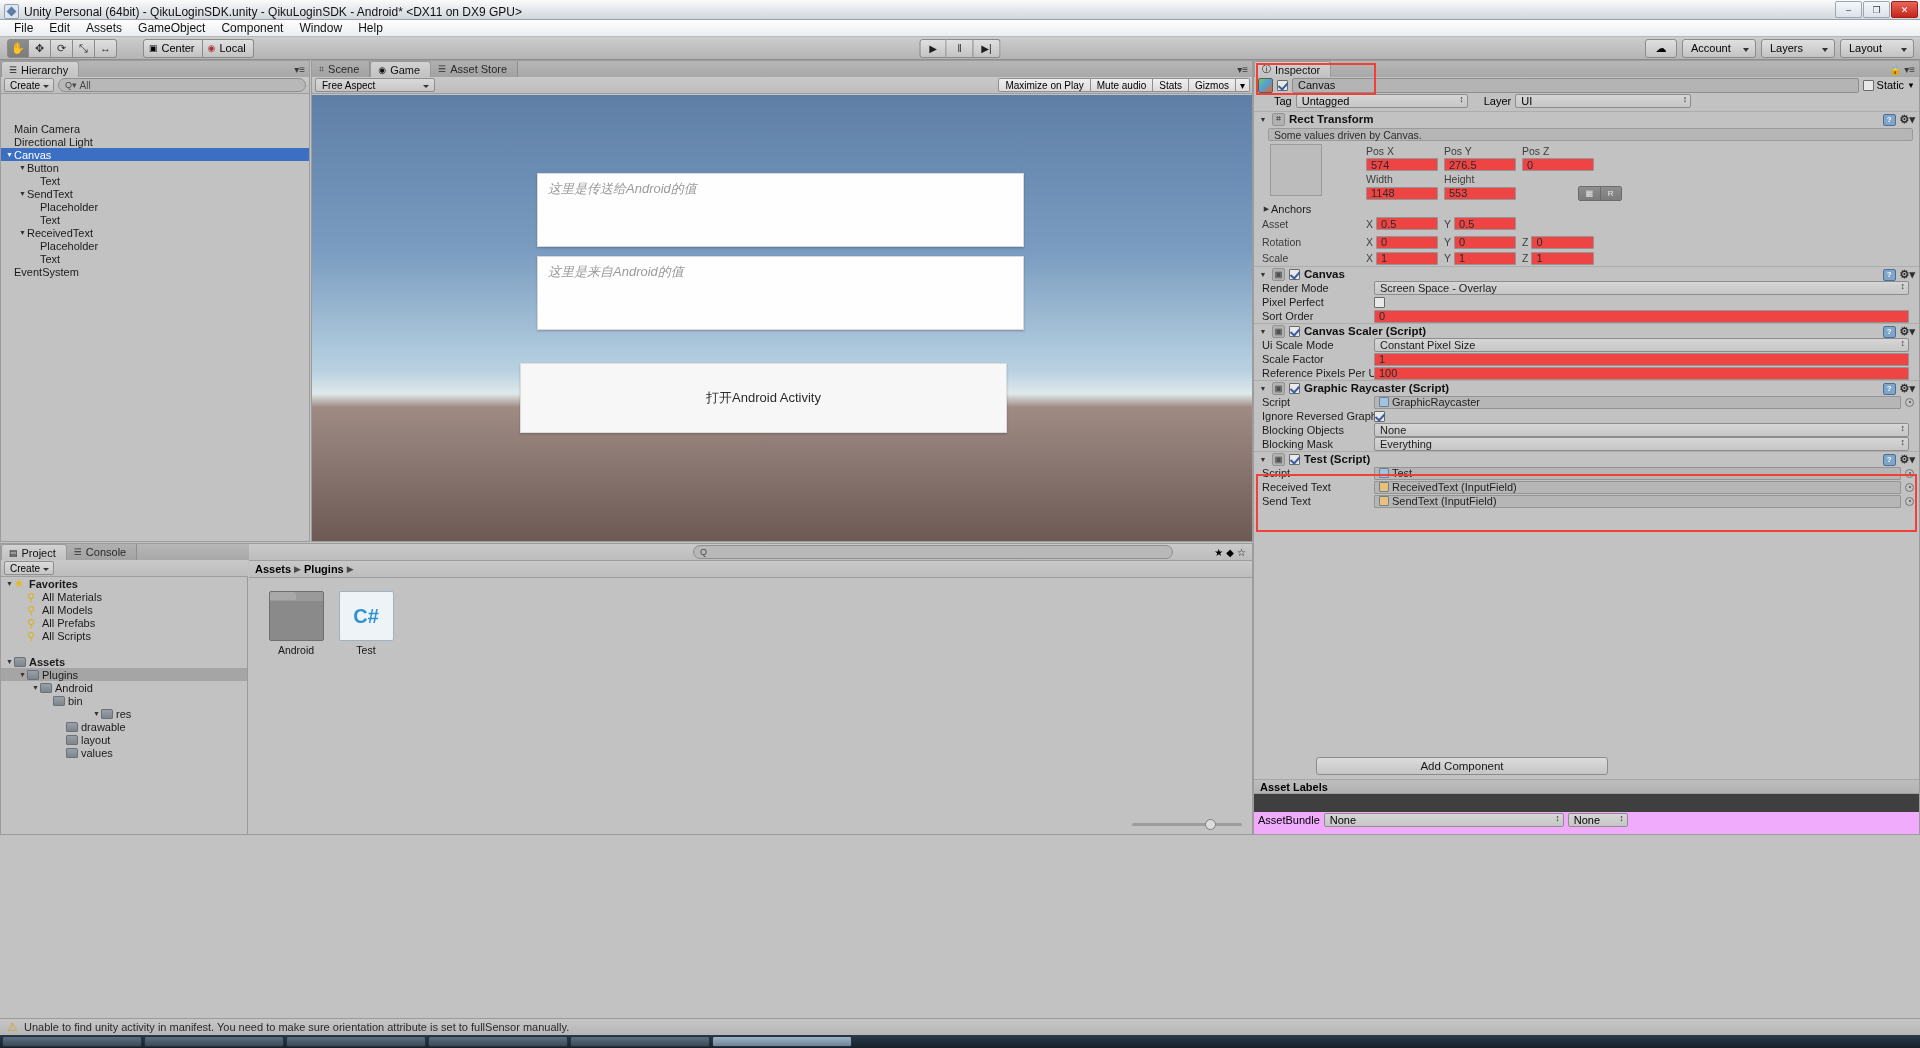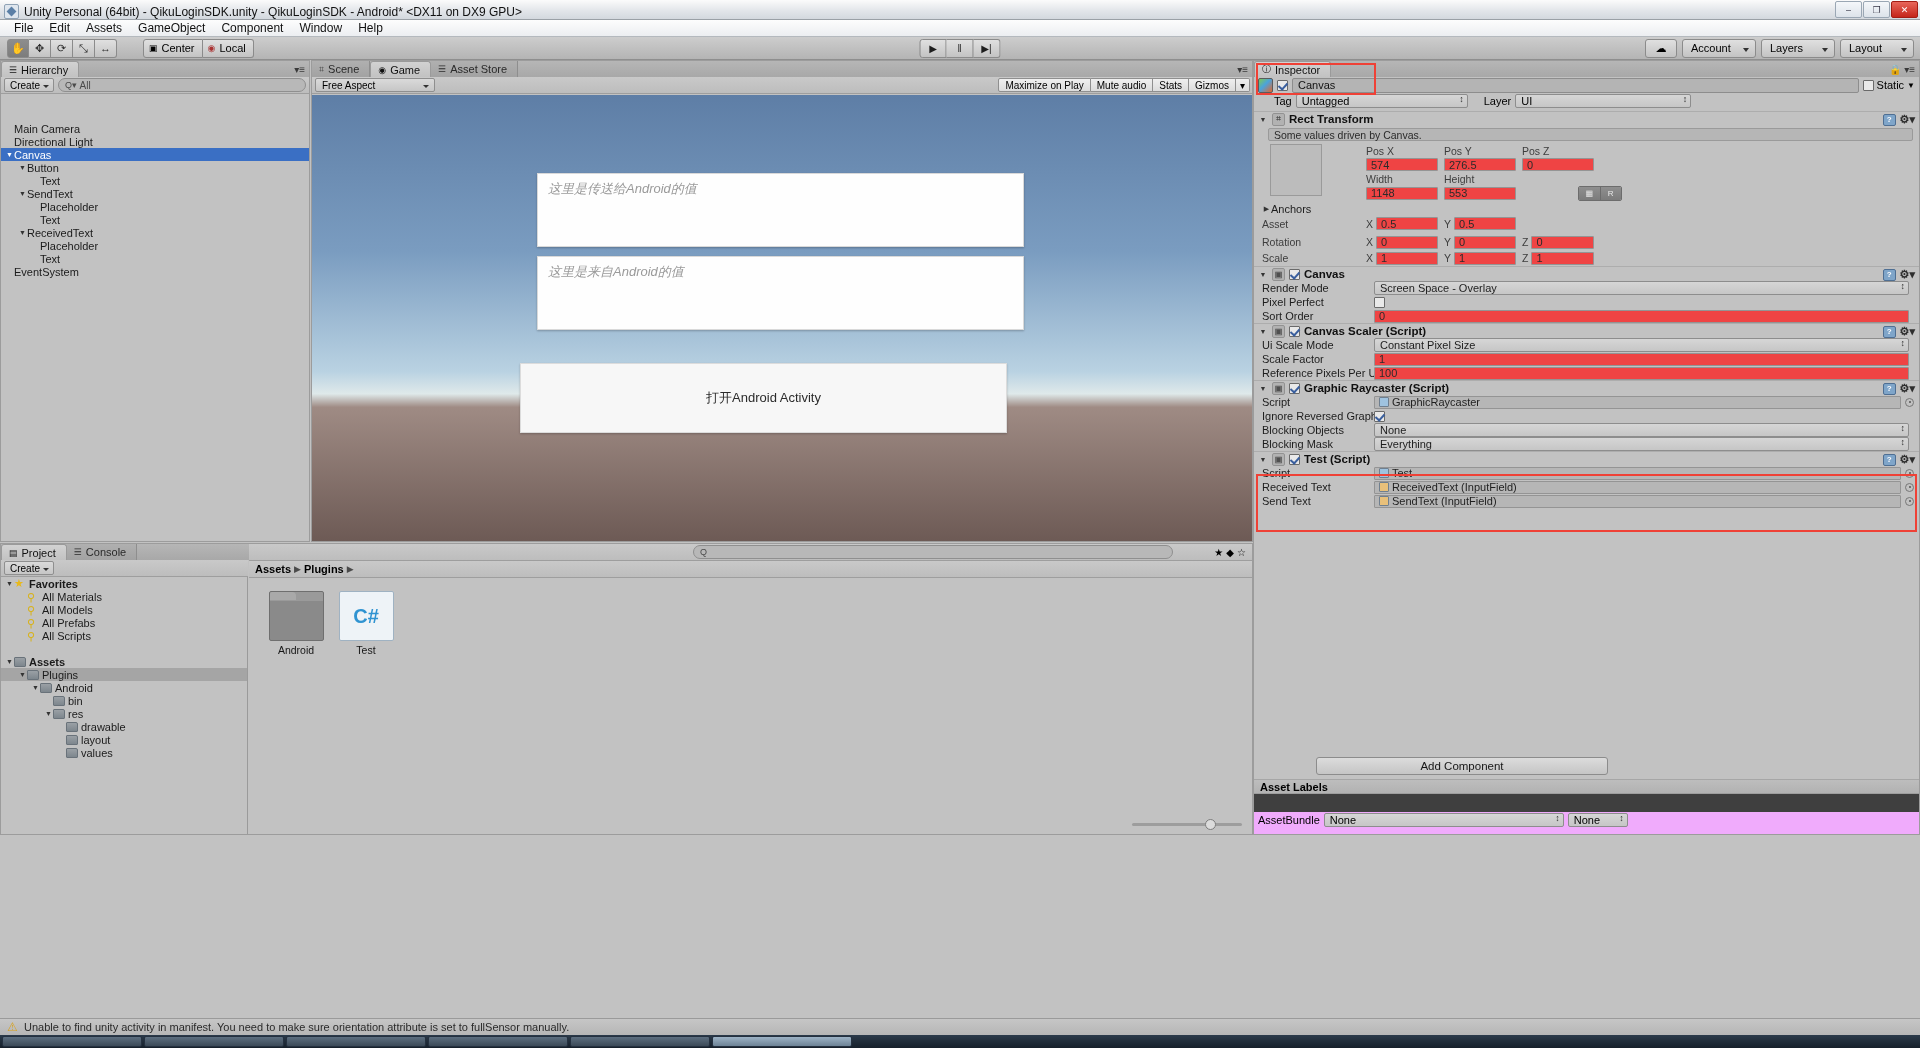--- a/index.html
+++ b/index.html
@@ -792,21 +792,21 @@
         <div class="treerow" style="padding-left: 30px;">
           <span class="tri">▼</span>
           <span class="folder-ic"></span>
           <span>Android</span>
         </div>
         <div class="treerow" style="padding-left: 43px;">
           <span class="tri"></span>
           <span class="folder-ic"></span>
           <span>bin</span>
         </div>
-        <div class="treerow" style="padding-left: 43px;">
+        <div class="treerow" style="padding-left: 43px; margin-left: 48px;">
           <span class="tri">▼</span>
           <span class="folder-ic"></span>
           <span>res</span>
         </div>
         <div class="treerow" style="padding-left: 56px;">
           <span class="tri"></span>
           <span class="folder-ic"></span>
           <span>drawable</span>
         </div>
         <div class="treerow" style="padding-left: 56px;">

